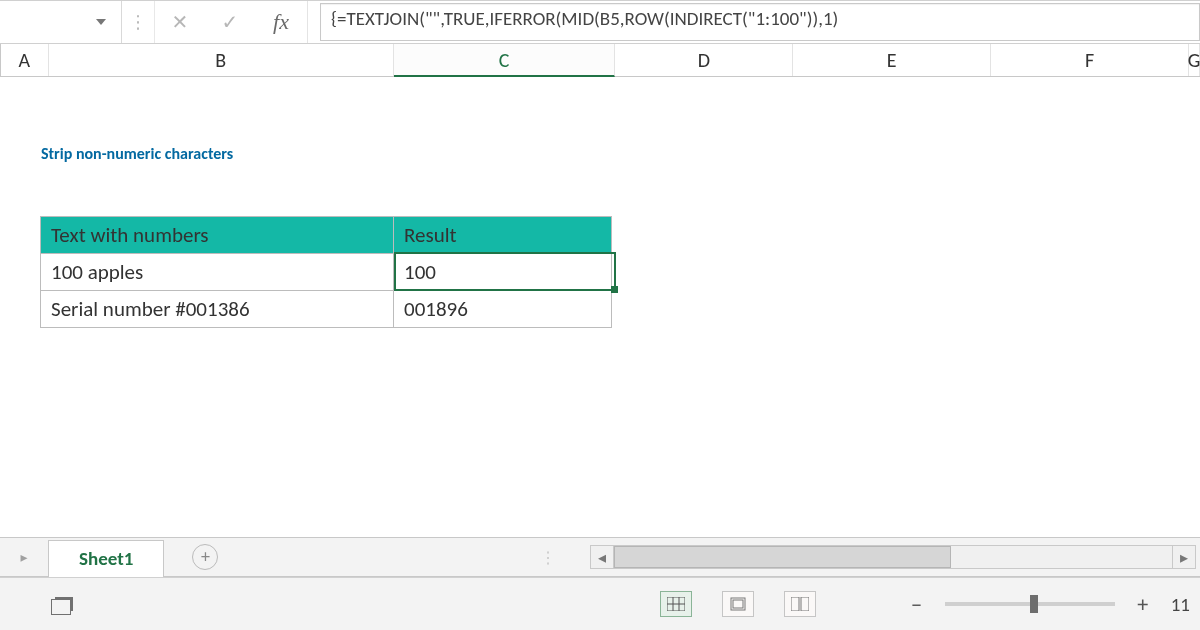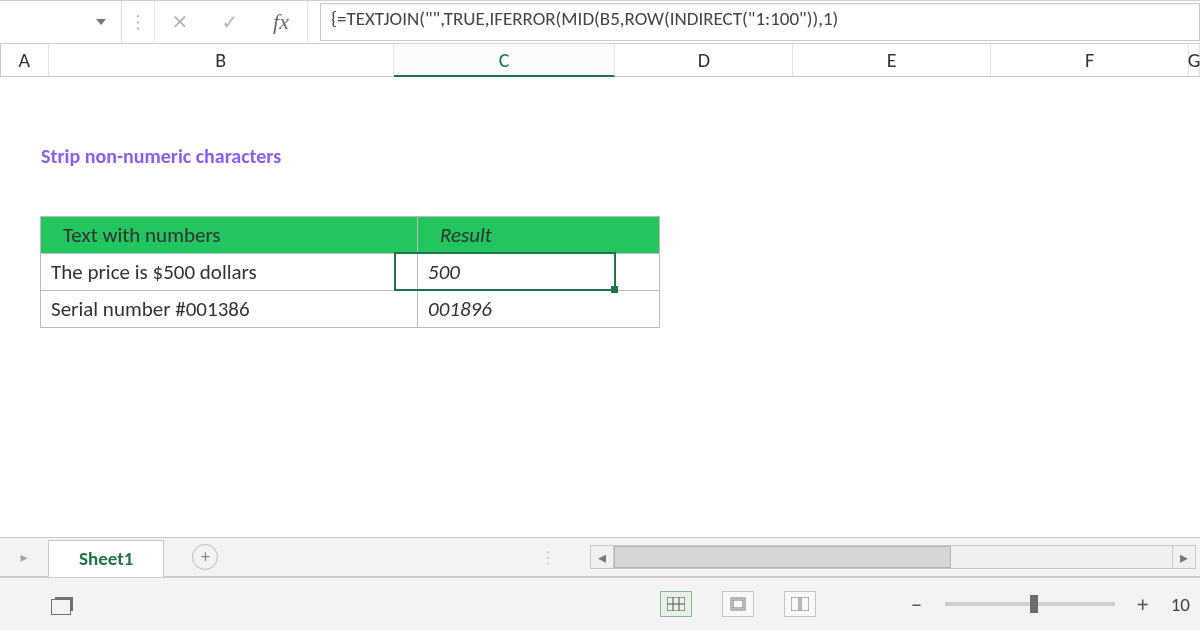--- a/index.html
+++ b/index.html
@@ -105,44 +105,44 @@
 
 .sheet {
   position:relative;
   height: 460px;
   background:#fff;
 }
 .title {
   position:absolute;
   left:41px; top:67px;
   font-weight:700;
-  font-size:20px;
-  color:#8b5cf6;
+  font-size:16px;
+  color:#0369a1;
 }
 .data-table {
   position:absolute;
   left:40px;
   top:139px;
   border-collapse:collapse;
   font-size:21px;
   color:#333;
 }
 .data-table th {
   text-align:left;
   font-weight:400;
-  background:#22c55e;
+  background:#14b8a6;
   border:1px solid #bcbcbc;
-  padding:5px 22px;
+  padding:5px 10px;
 }
 .data-table td {
   border:1px solid #bcbcbc;
   padding:5px 10px;
 }
 .data-table th:first-child, .data-table td:first-child { width:332px; }
-.data-table th:last-child,  .data-table td:last-child  { width:197px;font-style:italic; }
+.data-table th:last-child,  .data-table td:last-child  { width:197px; }
 
 
 .sel-cell {
   position:absolute;
   border:2px solid #217346;
   box-sizing:border-box;
   pointer-events:none;
 }
 .sel-handle {
   position:absolute;
@@ -316,22 +316,22 @@
 
   <table class="data-table">
     <thead>
         <tr>
       <th>Text with numbers</th>
       <th>Result</th>
     </tr>
       </thead>
     <tbody>
       <tr>
-        <td>The price is $500 dollars</td>
-        <td>500</td>
+        <td>100 apples</td>
+        <td>100</td>
       </tr>
       <tr>
         <td>Serial number #001386</td>
         <td>001896</td>
       </tr>
     </tbody>
   </table>
 
   <div class="sel-cell" id="sel-cell" style="left: 394px; top: 175px; width: 222px; height: 39px;">
     <div class="sel-handle"></div>
@@ -376,15 +376,15 @@
         </svg>
     </div>
   </div>
   <div class="zoom">
     <div class="zbtn">−</div>
     <div class="slider">
       <div class="tick"></div>
       <div class="knob"></div>
     </div>
     <div class="zbtn">+</div>
-    <div class="zval">10</div>
+    <div class="zval">11</div>
   </div>
 </div>
 
 </body></html>

